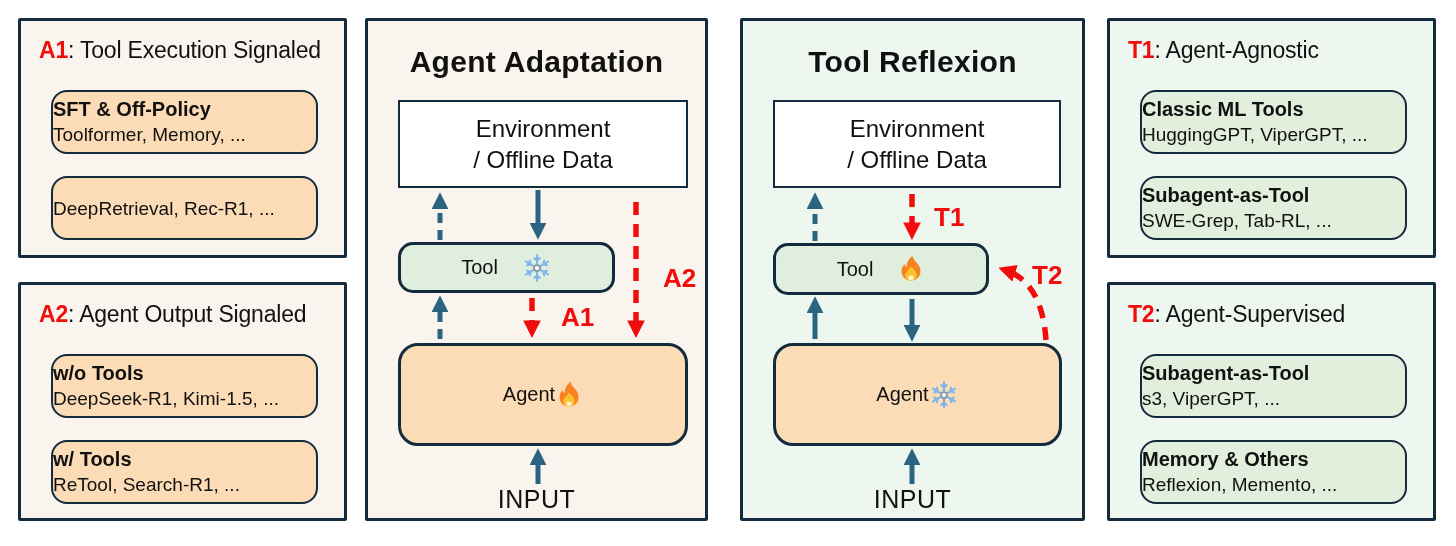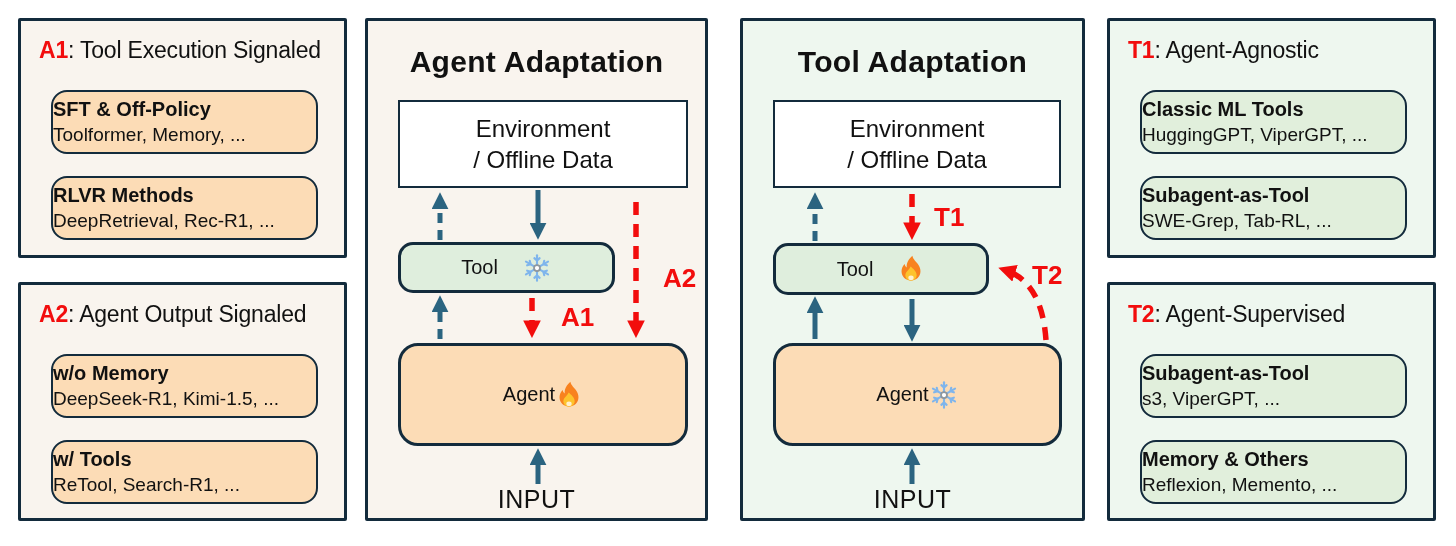--- a/index.html
+++ b/index.html
@@ -70,31 +70,30 @@
 
 <section class="panel bg-cream" style="left:18px;top:18px;width:329px;height:240px">
   <div class="heading">
     <span class="tag">A1</span><span>: Tool Execution Signaled</span>
   </div>
   <div class="card card-orange card-pos-1">
     <div class="card-title">SFT &amp; Off-Policy</div>
     <div class="card-methods">Toolformer, Memory, ...</div>
   </div>
   <div class="card card-orange card-pos-2">
-    <div class="card-title">RLVR Methods</div>
     <div class="card-methods">DeepRetrieval, Rec-R1, ...</div>
   </div>
 </section>
 
 <section class="panel bg-cream" style="left:18px;top:282px;width:329px;height:239px">
   <div class="heading">
     <span class="tag">A2</span><span>: Agent Output Signaled</span>
   </div>
   <div class="card card-orange card-pos-1">
-    <div class="card-title">w/o Memory</div>
+    <div class="card-title">w/o Tools</div>
     <div class="card-methods">DeepSeek-R1, Kimi-1.5, ...</div>
   </div>
   <div class="card card-orange card-pos-2">
     <div class="card-title">w/ Tools</div>
     <div class="card-methods">ReTool, Search-R1, ...</div>
   </div>
 </section>
 
 <section class="panel bg-cream" style="left:365px;top:18px;width:343px;height:503px">
   <h2 class="diagram-title">Agent Adaptation</h2>
@@ -146,21 +145,21 @@
       <path d="M13.2 1.6 C13.9 5 16.8 6.9 18.5 9.6 C19.6 11.4 20.2 13.1 20.2 15 C20.2 19.7 16.6 23 12 23 C7.4 23 3.8 19.7 3.8 15 C3.8 12.4 4.9 10.2 6.5 8.6 C6.7 9.9 7.3 11 8.3 11.6 C7.9 7.9 10.2 4.1 13.2 1.6 Z" fill="#f8821f"></path>
       <path d="M12 23 C9.2 23 7.1 21 7.1 18.4 C7.1 16.5 8.4 15.2 9.6 13.9 C10.5 13 11.3 12 11.7 10.9 C13.6 12.7 16.9 15 16.9 18.4 C16.9 21 14.8 23 12 23 Z" fill="#fdc32d"></path>
       <ellipse cx="12" cy="20.6" rx="2.3" ry="2" fill="#fff0cf"></ellipse>
     </svg>
   </div>
 
   <div class="input-label" style="top:464px">INPUT</div>
 </section>
 
 <section class="panel bg-mint" style="left:740px;top:18px;width:345px;height:503px">
-  <h2 class="diagram-title">Tool Adaptation</h2>
+  <h2 class="diagram-title">Tool Reflexion</h2>
 
   <div class="env-box" style="left:30px;top:79px;width:288px;height:88px">
     <div>Environment</div>
     <div>/ Offline Data</div>
   </div>
 
   <svg class="arrows" width="345" height="503" viewBox="0 0 345 503">
     <defs>
       <marker id="ta-teal" viewBox="0 0 10 10" refX="6" refY="5" markerWidth="3.4" markerHeight="3.4" orient="auto-start-reverse">
         <path d="M0 0 L10 5 L0 10 z" fill="#2b6480"></path>

